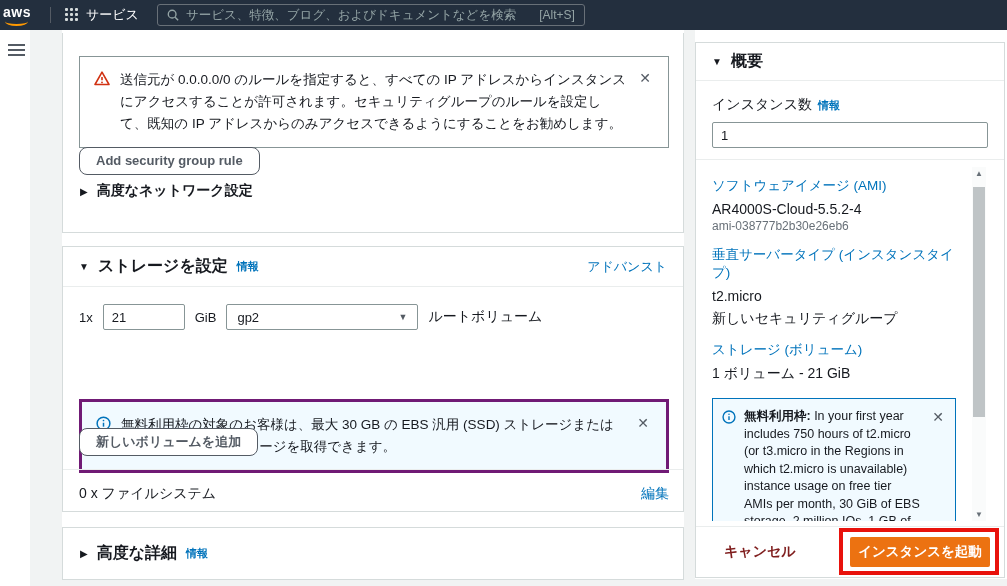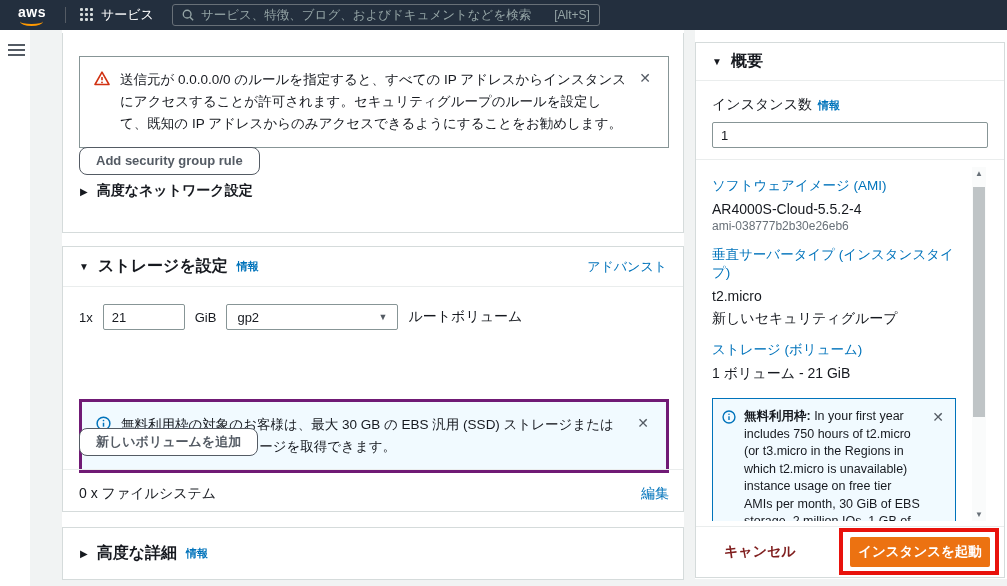--- a/index.html
+++ b/index.html
@@ -2,21 +2,21 @@
 <html><head>
 <meta charset="utf-8">
 <style>
   * { margin:0; padding:0; box-sizing:border-box; }
   html,body { width:1007px; height:586px; }
   body { font-family:"Liberation Sans","DejaVu Sans",sans-serif; background:#fff; color:#16191f; }
   #app { position:relative; width:1007px; height:586px; background:#fff; overflow:hidden; }
 
   
   .topnav { position:absolute; left:0; top:0; width:1007px; height:30px; background:#232f3e; display:flex; align-items:center; z-index:30; }
-  .aws-logo { margin-left:15px; position:relative; width:34px; height:20px; cursor:pointer; }
+  .aws-logo { margin-left:0; position:relative; width:34px; height:20px; cursor:pointer; }
   .aws-logo .txt { color:#fff; font-weight:bold; font-size:14px; letter-spacing:.5px; line-height:14px; display:block; text-align:center; }
   .aws-logo .smile { position:absolute; left:5px; top:12px; width:23px; height:9px; border-bottom:2px solid #ff9900; border-radius:50%; }
   .nav-divider { width:1px; height:16px; background:#545b64; margin:0 14px 0 16px; }
   .grid-icon { display:grid; grid-template-columns:repeat(3,4px); grid-template-rows:repeat(3,4px); gap:1px; margin-right:7px; cursor:pointer; }
   .grid-icon i { width:3px; height:3px; background:#d5dbdb; border-radius:1px; }
   .services-label { color:#fff; font-size:13px; cursor:pointer; }
   .nav-search { margin-left:18px; width:428px; height:22px; border:1px solid #687078; border-radius:3px; display:flex; align-items:center; padding:8px 9px; background:#232f3e; }
   .nav-search input { flex:1; background:transparent; border:none; outline:none; color:#d5dbdb; font-size:12.5px; margin-left:7px; font-family:inherit; }
   .nav-search input::placeholder { color:#95a5a6; opacity:1; }
   .nav-shortcut { color:#95a5a6; font-size:12px; white-space:nowrap; }
@@ -54,21 +54,21 @@
   
   #card-storage { left:62px; top:246px; width:622px; height:266px; }
   .card-header { height:40px; display:flex; align-items:center; gap:9px; padding:0 16px; border-bottom:1px solid #eaeded; }
   .card-title { font-weight:bold; font-size:16px; color:#16191f; }
   .header-spacer { flex:1; }
   .advanced-link { font-size:13px; }
 
   .volume-row { position:absolute; left:16px; top:57px; display:flex; align-items:center; gap:10px; font-size:13px; }
   .txt-input { border:1px solid #879596; border-radius:2px; height:26px; padding:0 8px; font-size:13px; color:#16191f; font-family:inherit; outline:none; background:#fff; }
   #size-input { width:82px; }
-  .select-box { width:172px; height:26px; border:1px solid #879596; border-radius:2px; display:flex; align-items:center; padding:0 10px; cursor:pointer; background:#fff; }
+  .select-box { width:192px; height:26px; border:1px solid #879596; border-radius:2px; display:flex; align-items:center; padding:0 10px; cursor:pointer; background:#fff; }
   .select-box .val { font-size:13px; }
   .select-box .sp { flex:1; }
   .row-suffix { font-size:14px; }
 
   .alert-info { position:absolute; left:16px; top:104px; width:590px; border:3px solid #701a75; background:#f1faff;margin-top:48px; }
   .alert-info .alert-text { font-size:13.5px; }
 
   #btn-add-volume { left:16px; top:181px; }
   .hr { position:absolute; left:0; width:100%; height:1px; background:#eaeded; }
   .fs-row { position:absolute; left:16px; top:232px; width:590px; display:flex; align-items:center; height:30px; font-size:14px; }

